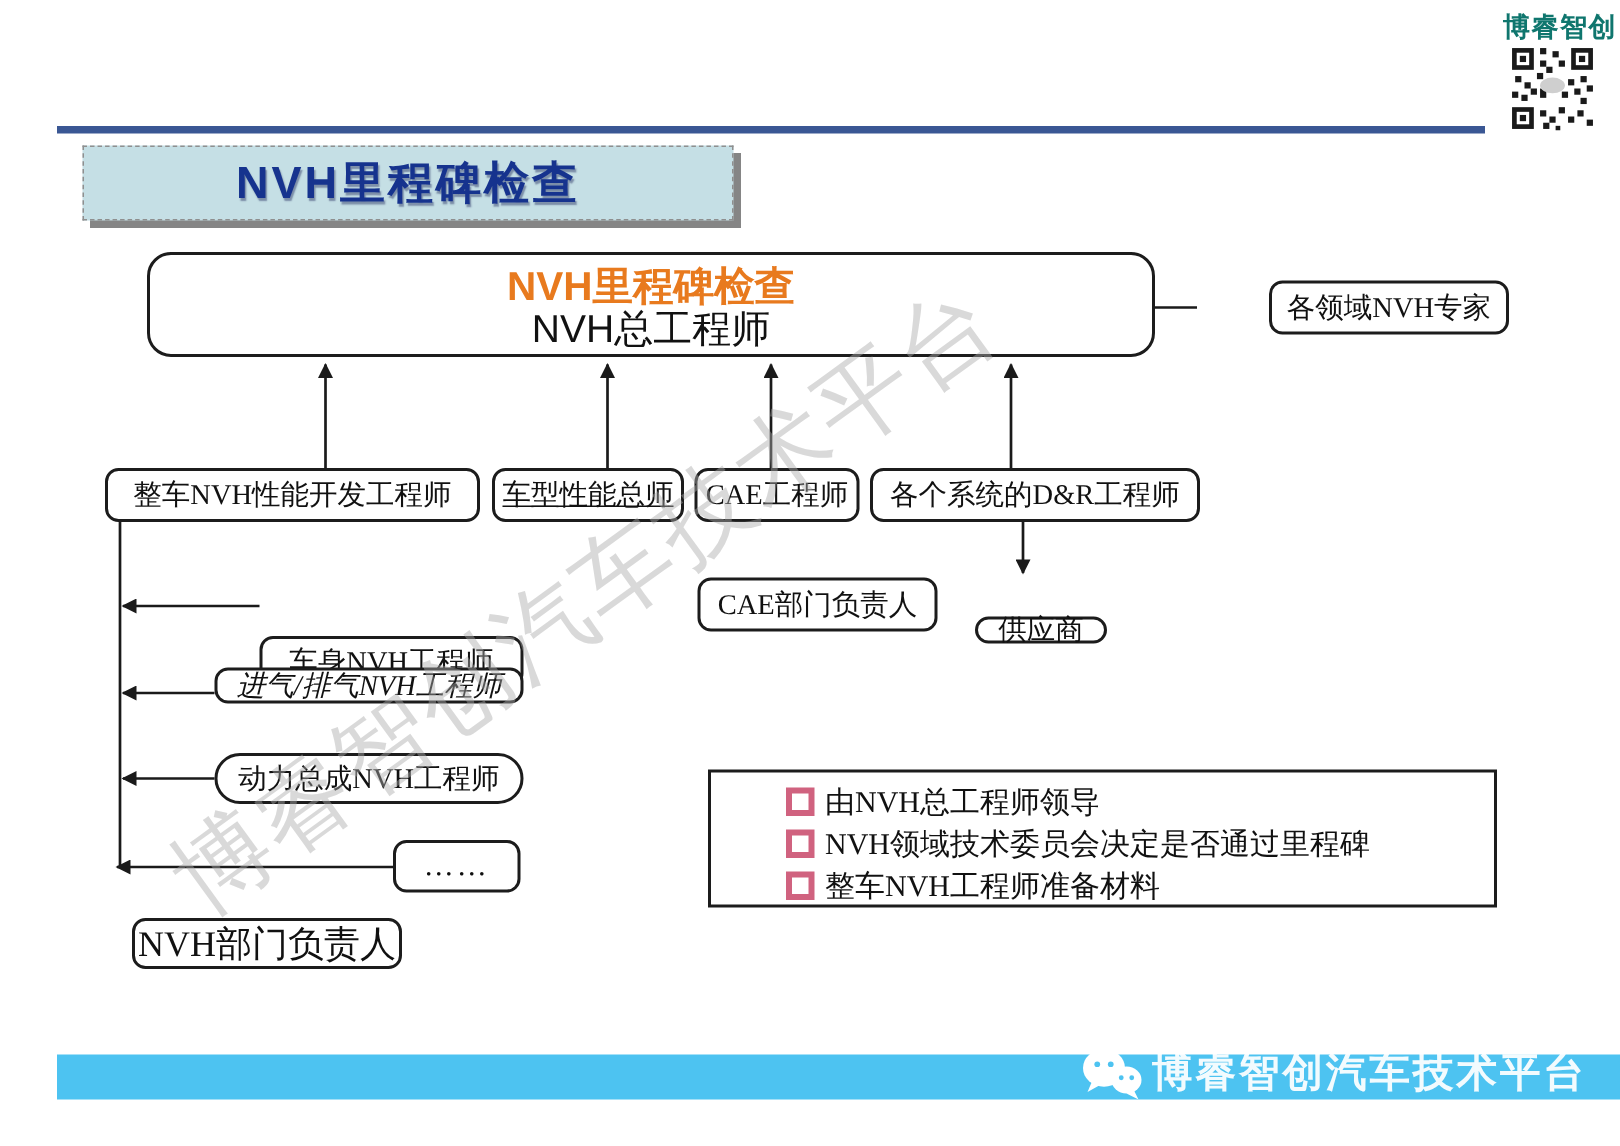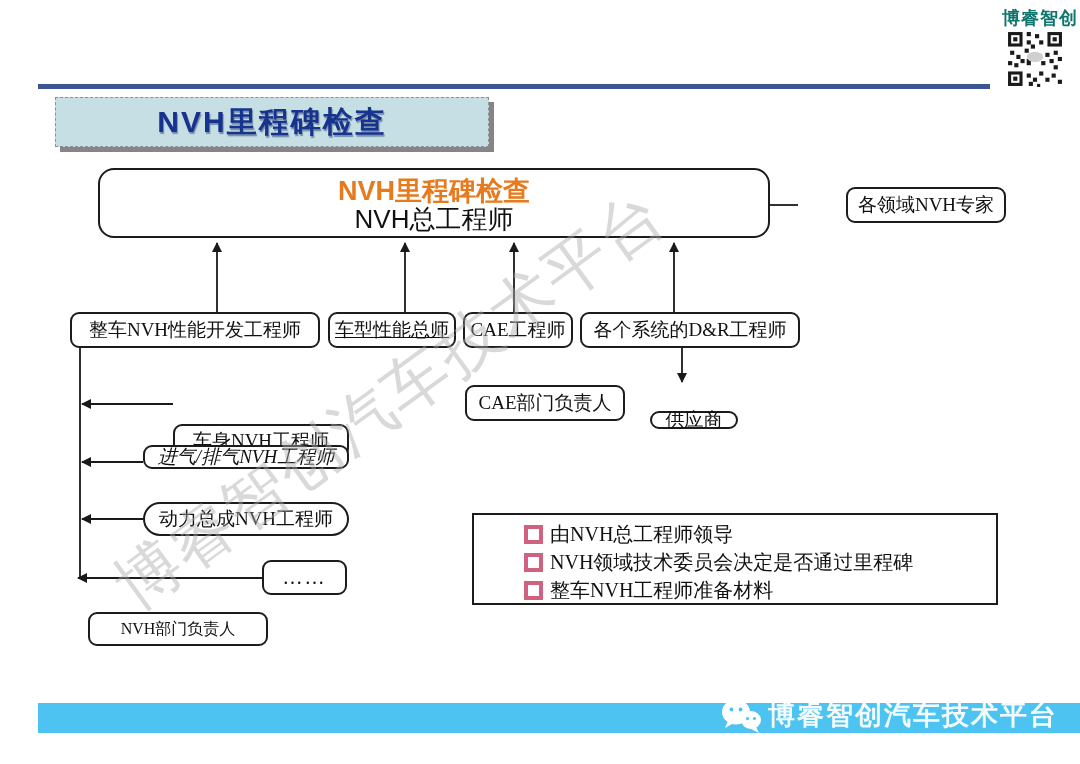--- a/index.html
+++ b/index.html
@@ -37,21 +37,21 @@
   .b-cae {left:463px;top:312px;width:110px;height:36px;}
   .b-dr  {left:580px;top:312px;width:220px;height:36px;text-align:center;}
 
   .b-caemgr{left:465px;top:385px;width:160px;height:36px;}
   .b-sup   {left:650px;top:385px;width:88px; height:18px;margin-top:26px;}
 
   .b-body {left:173px;top:387px;width:176px;height:34px;margin-top:37px;}
   .b-int  {left:143px;top:445px;width:206px;height:24px;font-style:italic;}
   .b-pwr  {left:143px;top:502px;width:206px;height:34px;border-radius:17px;}
   .b-dots {left:262px;top:560px;width:85px; height:35px;font-size:20px;letter-spacing:2px;}
-  .b-dept {left:88px; top:612px;width:180px;height:34px;font-size:16px;}
+  .b-dept {left:88px; top:612px;width:180px;height:34px;font-size:24px;}
 
   
   .notes{position:absolute;left:472px;top:513px;width:526px;height:92px;
          border:2px solid #1c1c1c;background:#fff;box-sizing:border-box;
          padding:5px 0 0 50px;}
   .note-row{display:flex;align-items:center;height:28px;font-size:20px;white-space:nowrap;}
   .note-bullet{display:inline-block;width:11px;height:11px;border:4px solid #d0627f;
                margin-right:7px;flex:0 0 auto;}
 
   

